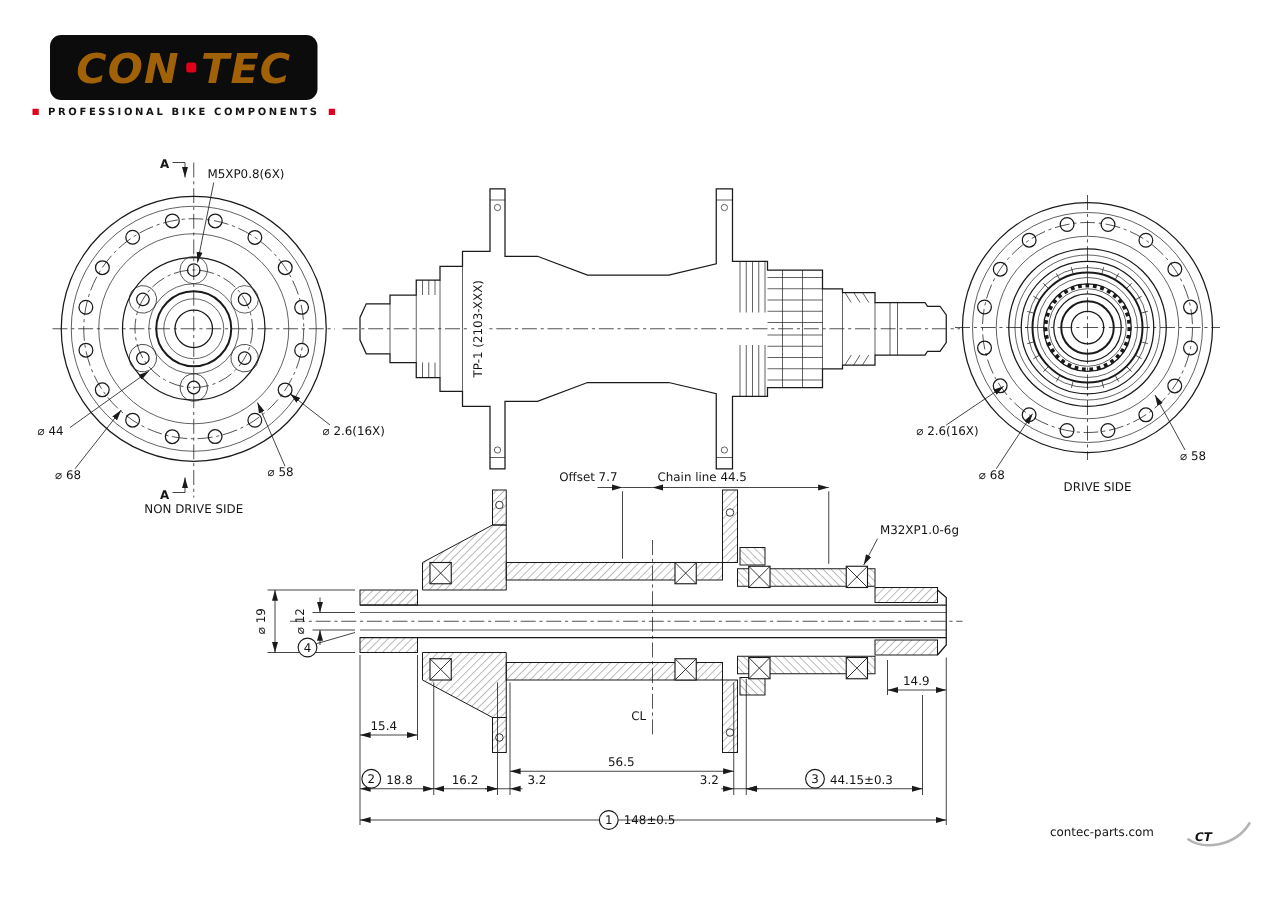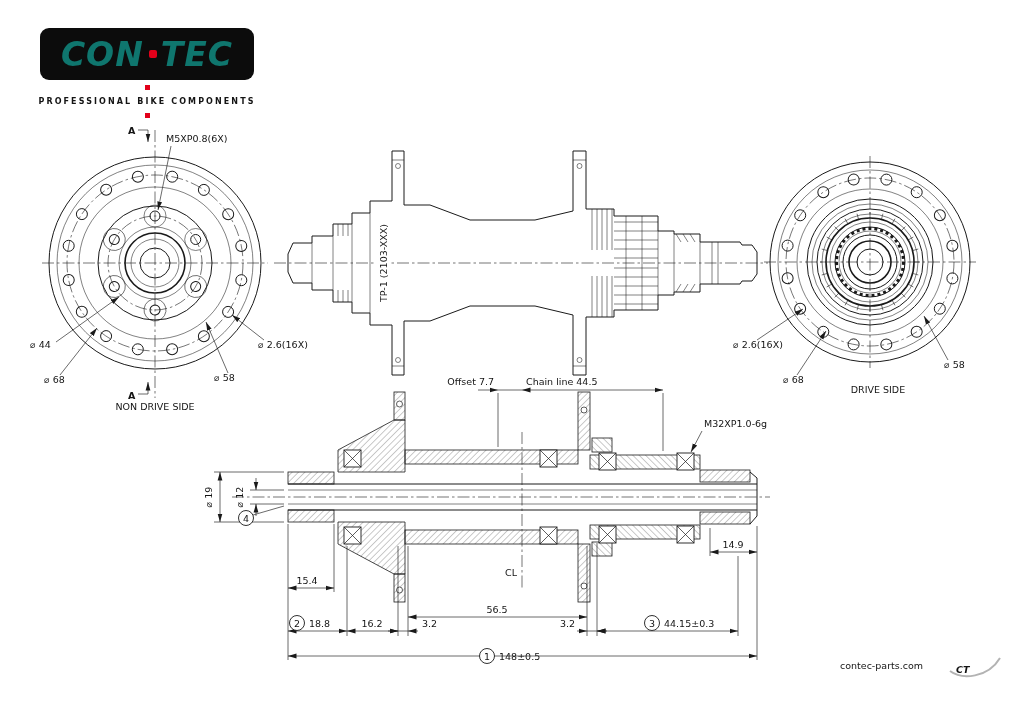--- a/index.html
+++ b/index.html
@@ -1,25 +1,25 @@
 <!DOCTYPE html>
 <html><head>
 <meta charset="utf-8">
 <style>
   html,body{margin:0;padding:0;background:#fff;}
   .canvas{position:relative;width:1024px;height:726px;background:#fff;overflow:hidden;
           font-family:"DejaVu Sans",sans-serif;color:#141414;}
   
   .logo{position:absolute;left:40px;top:28px;width:214px;}
   .logo-box{background:#0c0c0c;border-radius:9px;height:52px;display:flex;align-items:center;
-            justify-content:center;color:#0f766e;font-weight:bold;font-style:italic;
+            justify-content:center;color:#a16207;font-weight:bold;font-style:italic;
             font-size:33px;letter-spacing:1px;line-height:1;}
   .logo-dot{width:8px;height:8px;background:#e2001a;border-radius:2px;display:inline-block;margin:0 4px 0 5px;}
   .logo-tagline{display:flex;align-items:center;justify-content:center;gap:7px;margin-top:5px;
-                font-size:8px;font-weight:bold;letter-spacing:2.1px;color:#141414;white-space:nowrap;flex-direction:column;}
+                font-size:8px;font-weight:bold;letter-spacing:2.1px;color:#141414;white-space:nowrap;}
   .logo-sq{width:5px;height:5px;background:#e2001a;flex:0 0 auto;}
   
   svg.sheet{position:absolute;left:0;top:0;}
   .ln{stroke:#1a1a1a;stroke-width:1;fill:none;}
   .thin{stroke-width:0.55;}
   .thick{stroke-width:1.6;}
   .cl{stroke:#1a1a1a;stroke-width:0.6;fill:none;stroke-dasharray:12 3 2.5 3;}
   .dim{stroke:#1a1a1a;stroke-width:0.65;fill:none;}
   svg.sheet text{font-family:"DejaVu Sans",sans-serif;font-size:9.5px;fill:#141414;stroke:none;}
   .t10{font-size:10.5px;}

